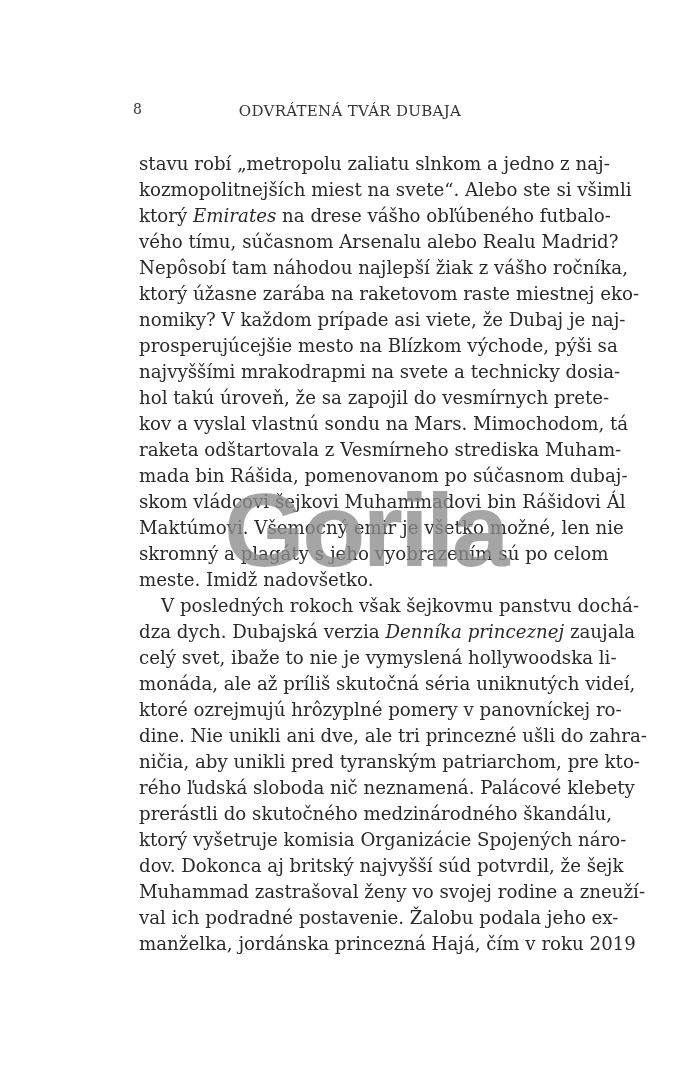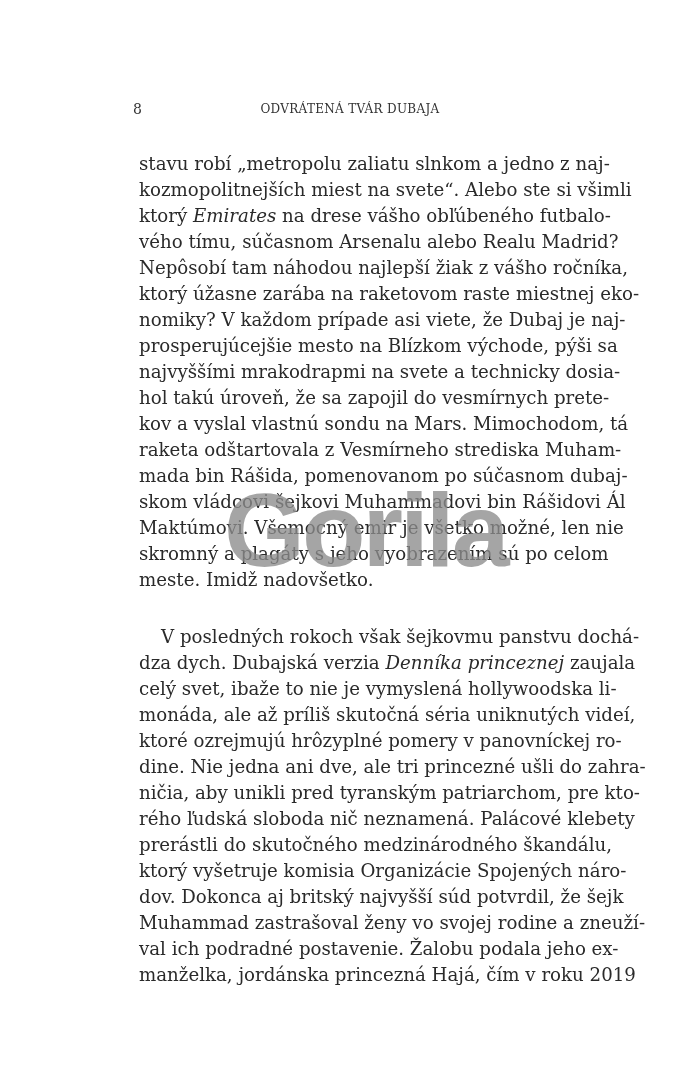--- a/index.html
+++ b/index.html
@@ -30,21 +30,21 @@
       left: 0;
       top: 0;
       font-size: 14px;
     }
     .header-title {
       position: absolute;
       left: 0;
       right: 0;
       top: 1px;
       text-align: center;
-      font-size: 12px;
+      font-size: 15px;
       letter-spacing: 0.3px;
     }
     .body-text {
       position: absolute;
       top: 151px;
       left: 139px;
       width: 436px;
     }
     .line {
       height: 26px;
@@ -52,21 +52,20 @@
       font-size: 18.2px;
       white-space: nowrap;
       text-align: justify;
       text-align-last: justify;
     }
     .line.last {
       text-align-last: left;
     }
     .line.indent {
       padding-left: 22px;
-      margin-top: 31px;
     }
     .line em {
       font-style: italic;
     }
     .watermark {
       position: absolute;
       left: 224px;
       top: 478px;
       font-family: "Liberation Sans", "DejaVu Sans", sans-serif;
       font-weight: bold;
@@ -105,21 +104,21 @@
       <div class="line">Maktúmovi. Všemocný emir je všetko možné, len nie</div>
       <div class="line">skromný a plagáty s jeho vyobrazením sú po celom</div>
       <div class="line last">meste. Imidž nadovšetko.</div>
     </div>
     <div>
       <div class="line indent">V posledných rokoch však šejkovmu panstvu dochá-</div>
       <div class="line"><span>dza dych. Dubajská verzia </span><em>Denníka princeznej</em><span> zaujala</span></div>
       <div class="line">celý svet, ibaže to nie je vymyslená hollywoodska li-</div>
       <div class="line">monáda, ale až príliš skutočná séria uniknutých videí,</div>
       <div class="line">ktoré ozrejmujú hrôzyplné pomery v panovníckej ro-</div>
-      <div class="line">dine. Nie jedna ani dve, ale tri princezné ušli do zahra-</div>
+      <div class="line">dine. Nie unikli ani dve, ale tri princezné ušli do zahra-</div>
       <div class="line">ničia, aby unikli pred tyranským patriarchom, pre kto-</div>
       <div class="line">rého ľudská sloboda nič neznamená. Palácové klebety</div>
       <div class="line">prerástli do skutočného medzinárodného škandálu,</div>
       <div class="line">ktorý vyšetruje komisia Organizácie Spojených náro-</div>
       <div class="line">dov. Dokonca aj britský najvyšší súd potvrdil, že šejk</div>
       <div class="line">Muhammad zastrašoval ženy vo svojej rodine a zneuží-</div>
       <div class="line">val ich podradné postavenie. Žalobu podala jeho ex-</div>
       <div class="line">manželka, jordánska princezná Hajá, čím v roku 2019</div>
     </div>
   </div>

